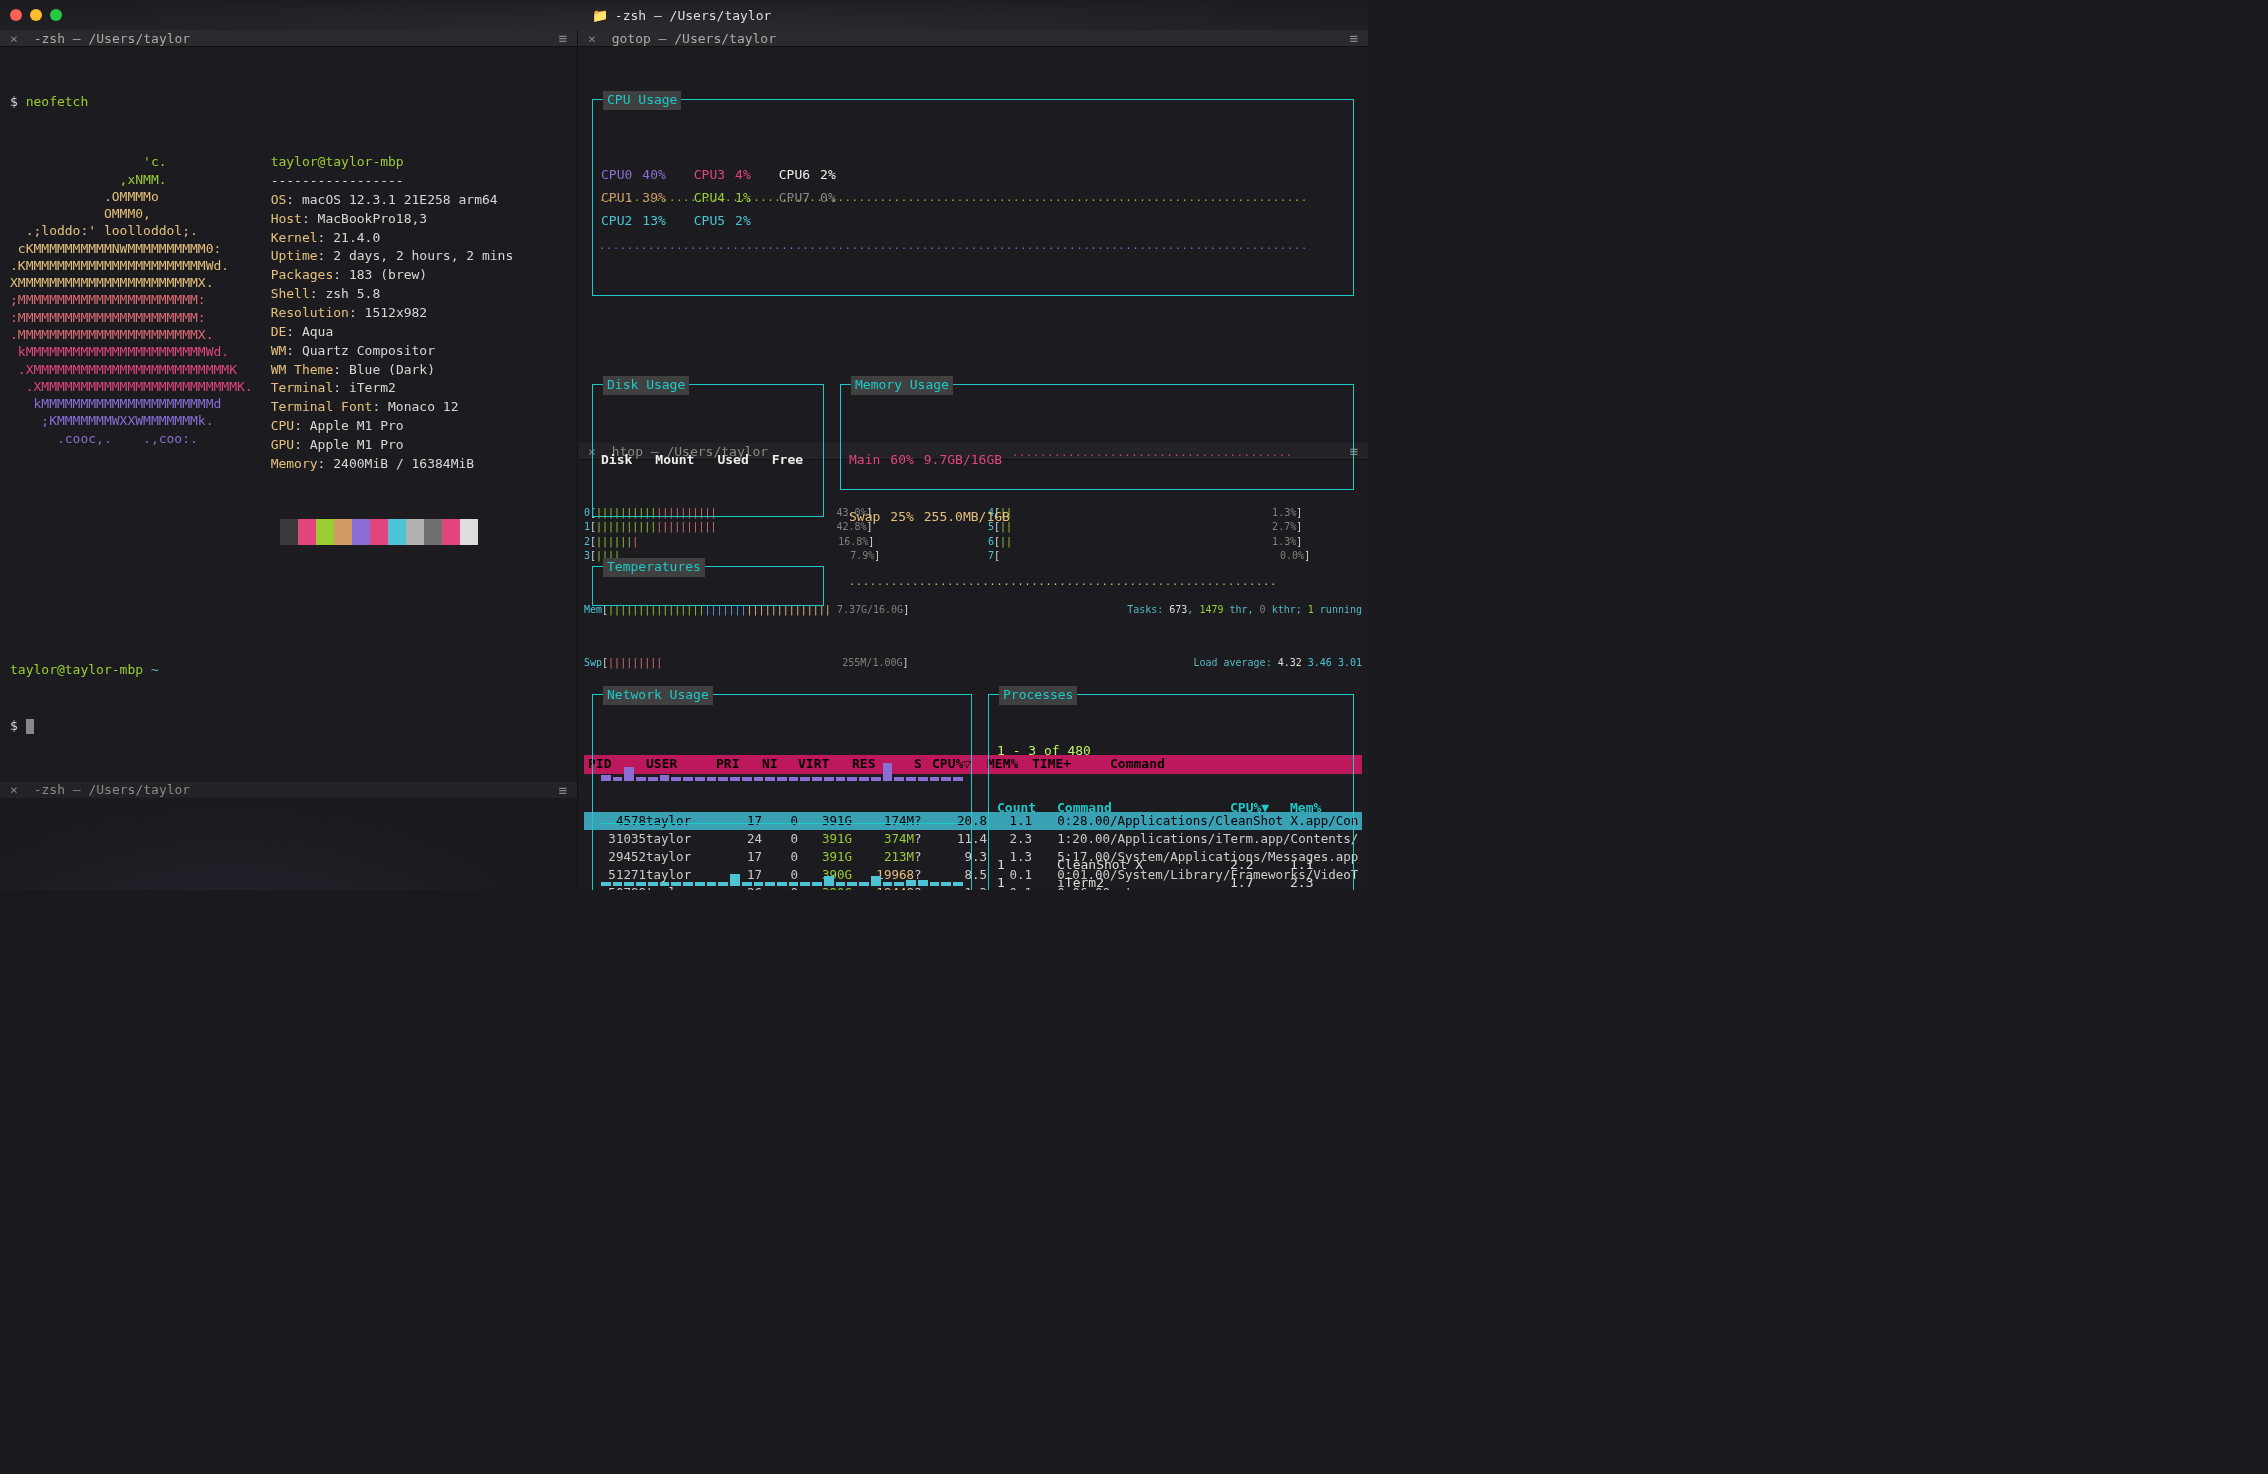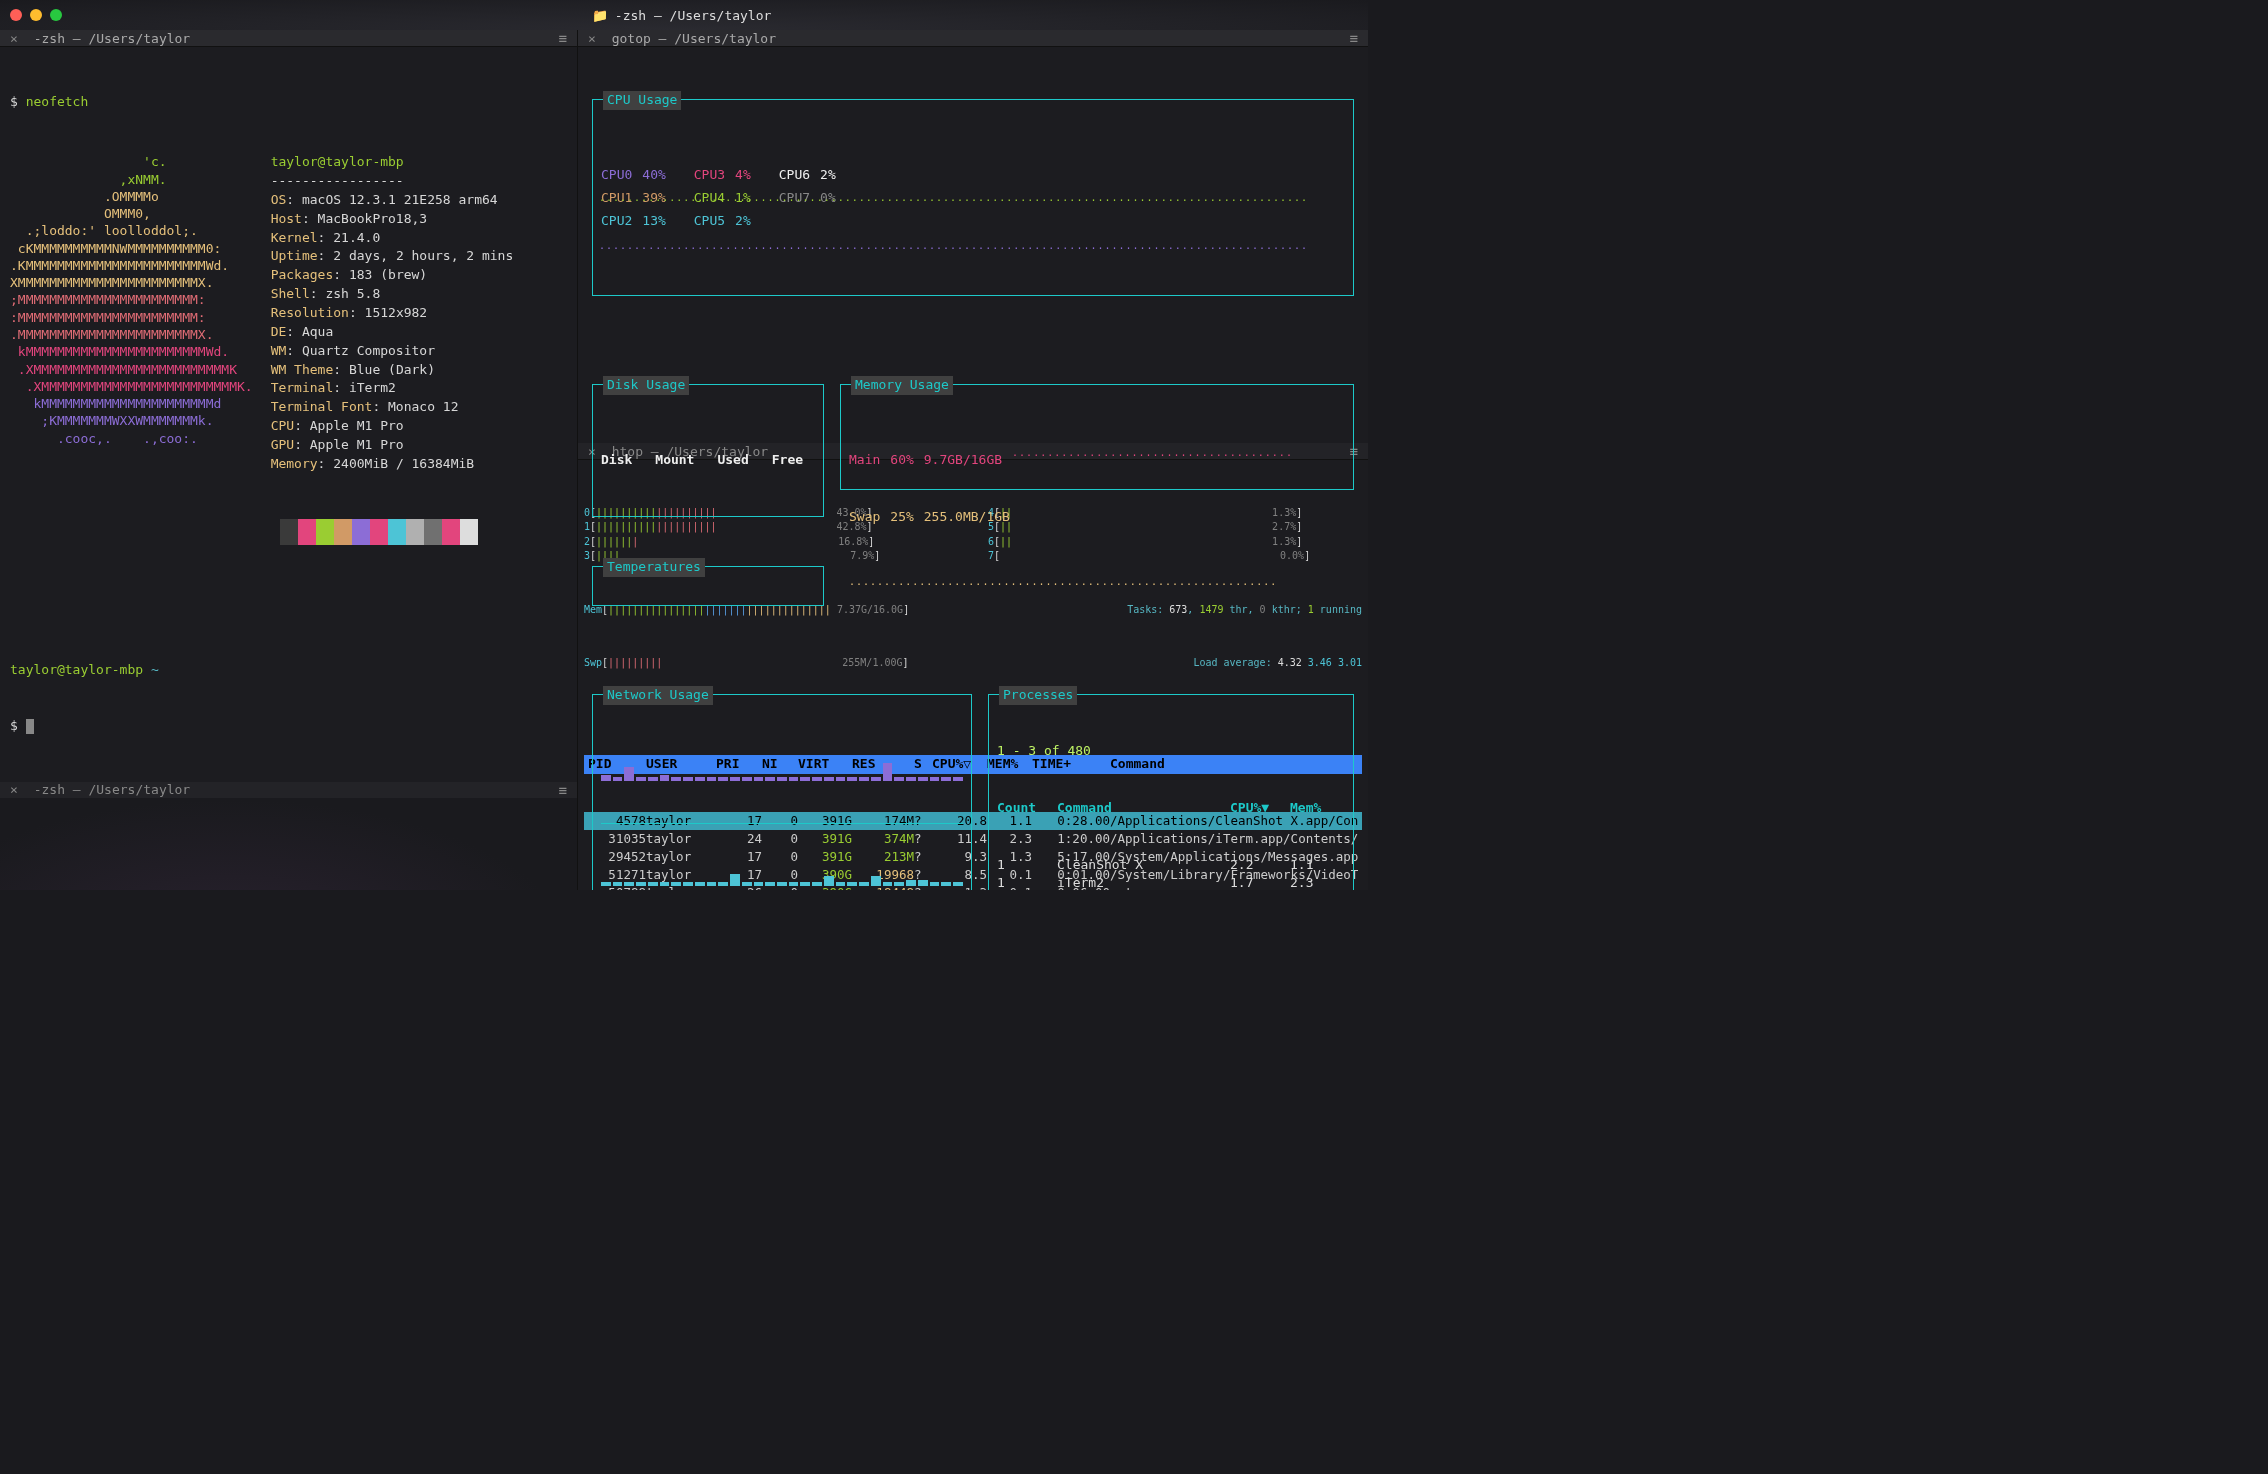--- a/index.html
+++ b/index.html
@@ -50,21 +50,21 @@
 .net-spark{display:flex;align-items:flex-end;height:20px;gap:2px}
 .net-spark span{width:10px;background:#8c6dd6}
 .net-spark.bot span{background:#4dc4d6}
 .hr{height:1px;background:#1dc9c9;margin:4px 0}
 .proc-head{display:flex;justify-content:space-between;color:#1dc9c9}
 .proc-cols{display:grid;grid-template-columns:60px 1fr 60px 55px;color:#1dc9c9;font-weight:bold}
 .proc-row{display:grid;grid-template-columns:60px 1fr 60px 55px;color:#ddd}
 .proc-row.sel{background:#8c6dd6;color:#eee}
 .htop-cpu-row{display:flex;justify-content:space-between;font-size:10px}
 .htop-info{color:#56b6c2}
-.htop-head{background:#3b82f6;color:#000;font-weight:bold;display:grid;
+.htop-head{background:#be185d;color:#000;font-weight:bold;display:grid;
   grid-template-columns:58px 70px 46px 36px 54px 62px 18px 55px 45px 78px 1fr;padding:0 4px}
 .htop-row{display:grid;grid-template-columns:58px 70px 46px 36px 54px 62px 18px 55px 45px 78px 1fr;padding:0 4px;font-size:12.5px}
 .htop-row.sel{background:#3aa1b5;color:#000}
 .fkeys{display:flex;font-size:12.5px}
 .fk{display:flex}
 .fk .n{color:#ccc;padding:0 2px}
 .fk .lbl{background:#3aa1b5;color:#000;padding:0 6px}
 .pane-body.term{background:#1c1c20}
 .tabbar-inactive{height:26px;background:#232327;display:flex;align-items:center;padding:0 10px;color:#888;justify-content:space-between}
 </style>

